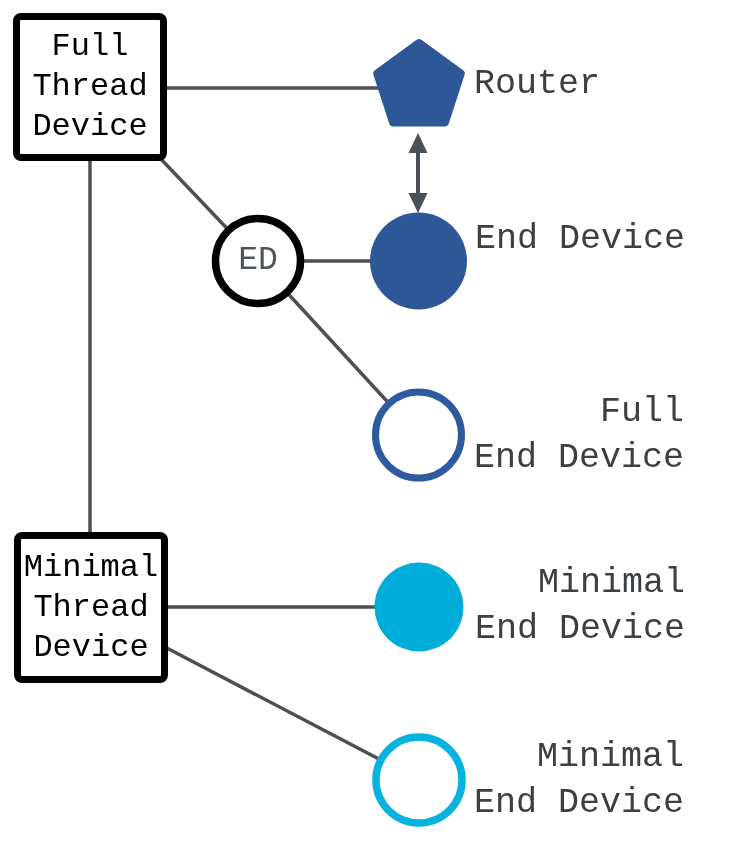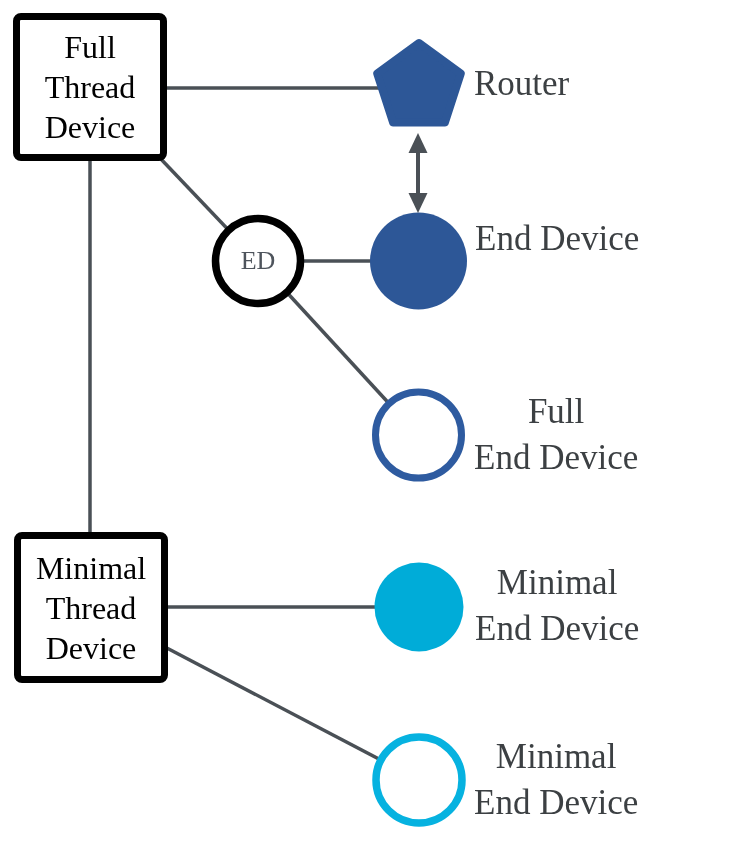--- a/index.html
+++ b/index.html
@@ -1,43 +1,43 @@
 <!DOCTYPE html>
 <html><head>
 <meta charset="utf-8">
 <style>
   html,body { margin:0; padding:0; background:#ffffff; }
   .stage {
     position:relative; width:740px; height:844px; background:#ffffff;
-    font-family:Liberation Serif, serif; overflow:hidden;
+    font-family:Liberation Mono, monospace; overflow:hidden;
   }
   svg.layer { position:absolute; left:0; top:0; width:740px; height:844px; }
 
   .node-box {
     position:absolute; box-sizing:border-box;
     border:7px solid #000; border-radius:8px; background:#fff;
     display:flex; flex-direction:column; justify-content:center; align-items:center;
     text-align:center; font-size:32px; line-height:40px; color:#000;
   }
   #box-ftd { left:13px;  top:13px;  width:154px; height:148px; }
   #box-mtd { left:14px;  top:532px; width:154px; height:151px; }
 
   .node-label {
     position:absolute; font-size:35px; line-height:46px;
-    color:#3c4043; white-space:nowrap; text-align:center;
+    color:#3c4043; white-space:nowrap; text-align:right;
   }
   #label-router { left:474px; top:61px;  }
   #label-reed   { left:475px; top:216px; }
   #label-fed    { left:474px; top:389px; }
   #label-med    { left:475px; top:560px; }
   #label-sed    { left:474px; top:734px; }
 
   .ed-label {
     position:absolute; left:213px; top:238px; width:90px;
-    text-align:center; font-size:26px; line-height:46px; color:#4e545c;
+    text-align:center; font-size:33px; line-height:46px; color:#4e545c;
   }
   .line-span { display:block; }
 </style>
 </head>
 <body>
 
 <div class="stage">
 
   <svg class="layer" viewBox="0 0 740 844">
 

